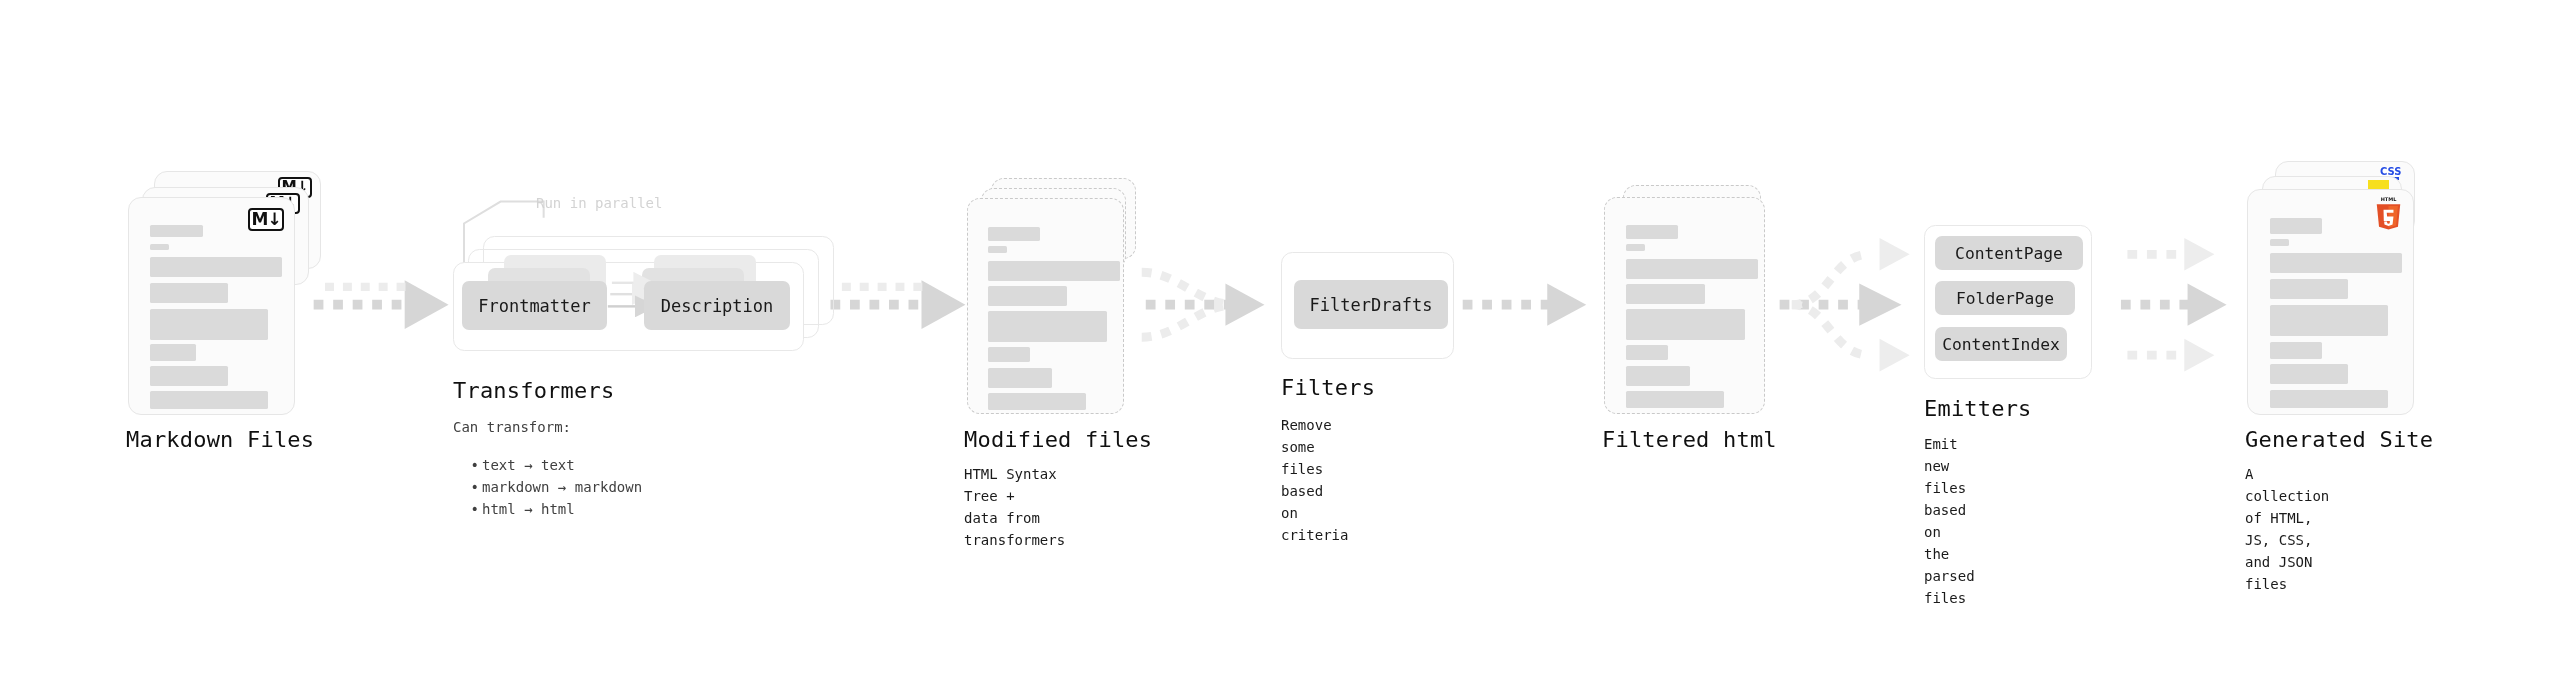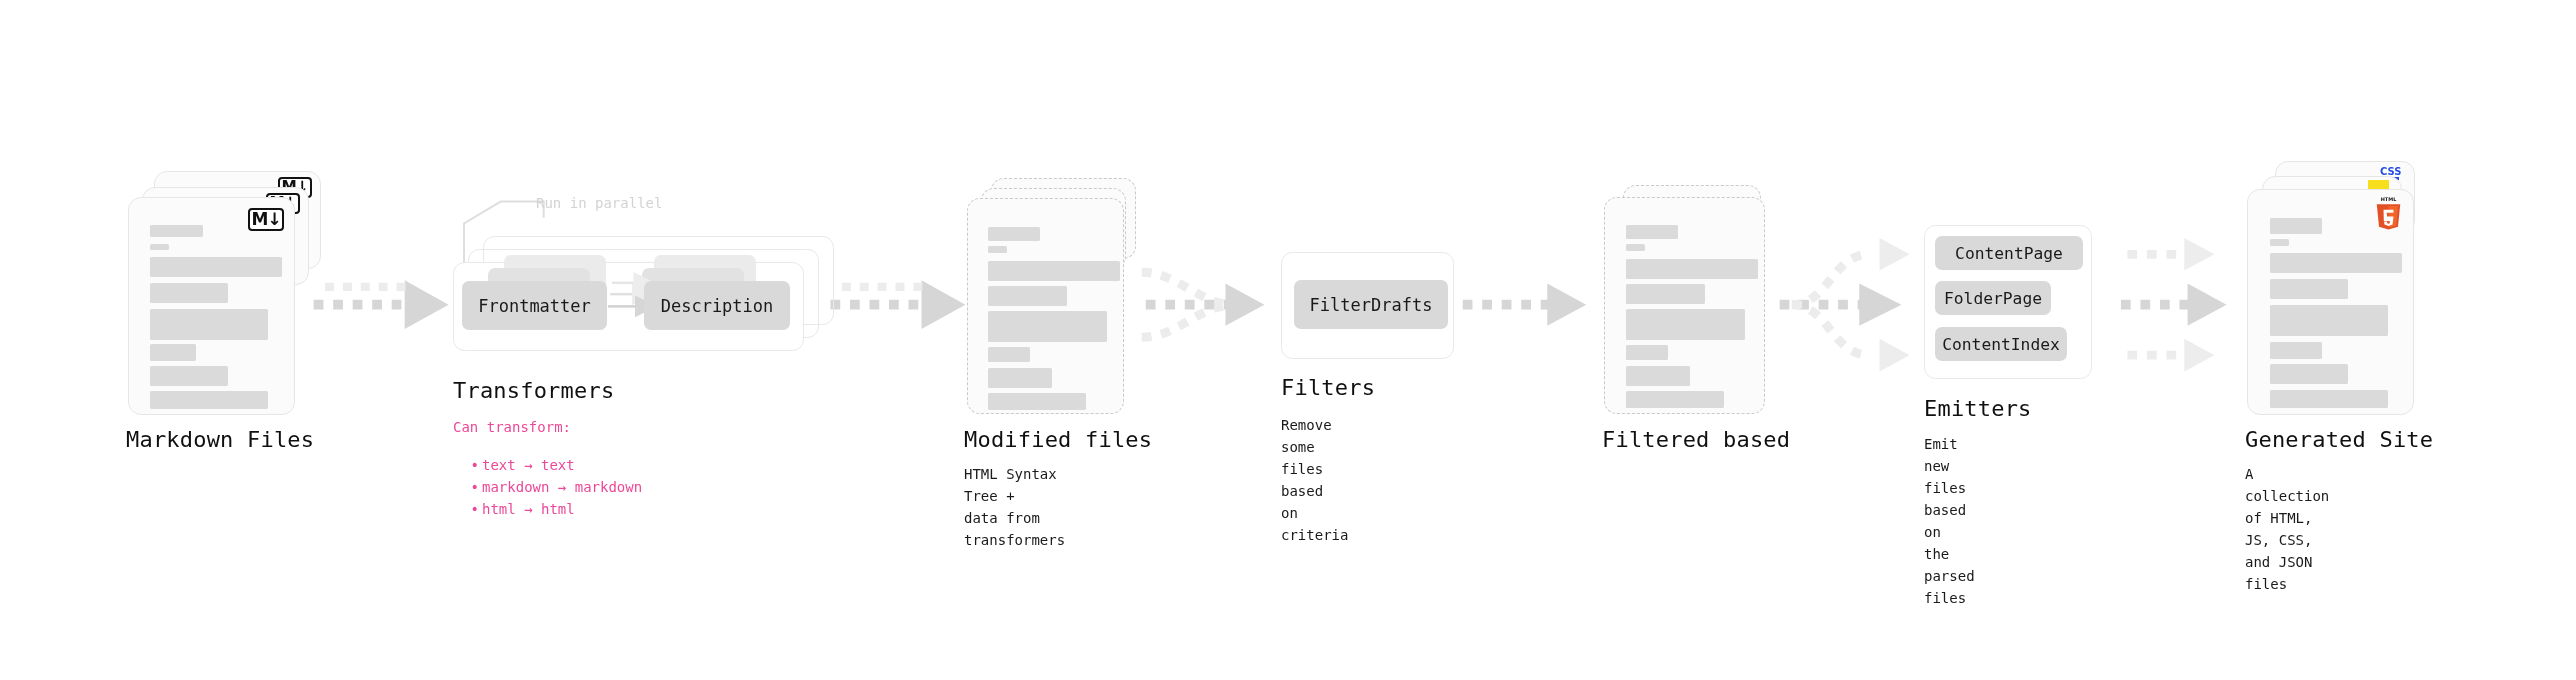--- a/index.html
+++ b/index.html
@@ -113,21 +113,21 @@
   }
   .note {
     position: absolute;
     font-size: 14px;
     color: #d3d3d3;
     white-space: nowrap;
   }
   .bullets {
     position: absolute;
     font-size: 14px;
-    color: #ec4899;
+    color: #404040;
     line-height: 22px;
   }
   .bullets .lead { display: block; }
   .bullets ul {
     margin: 16px;
     padding: 0 0 0 13px;
     list-style: none;
   }
   .bullets li { position: relative; white-space: nowrap; }
   .bullets li::before {
@@ -289,27 +289,27 @@
         <div class="skel" style="left:21px; top:27px; width:52px; height:14px;"></div>
         <div class="skel" style="left:21px; top:46px; width:18.7px; height:6.5px;"></div>
         <div class="skel" style="left:21px; top:61px; width:132px; height:19.5px;"></div>
         <div class="skel" style="left:21px; top:86px; width:79px; height:19.5px;"></div>
         <div class="skel" style="left:21px; top:111px; width:119px; height:31px;"></div>
         <div class="skel" style="left:21px; top:147px; width:42px; height:15.4px;"></div>
         <div class="skel" style="left:21px; top:168px; width:64px; height:19.5px;"></div>
         <div class="skel" style="left:21px; top:193px; width:98px; height:17px;"></div>
       </div>
     </div>
-    <div class="title" style="left:1602px; top:427px;">Filtered based</div>
+    <div class="title" style="left:1602px; top:427px;">Filtered html</div>
   </div>
 
   <div class="stage">
     <div class="gbox solidbg" style="left:1924px; top:225px; width:168px; height:154px;"></div>
     <div class="pill" style="left:1935px; top:236px; width:148px; height:34px; font-size:16.3px;">ContentPage</div>
-    <div class="pill" style="left:1935px; top:281px; width:116px; height:34px; font-size:16.3px;">FolderPage</div>
+    <div class="pill" style="left:1935px; top:281px; width:140px; height:34px; font-size:16.3px;">FolderPage</div>
     <div class="pill" style="left:1935px; top:327px; width:132px; height:34px; font-size:16.3px;">ContentIndex</div>
     <div class="title" style="left:1924px; top:396px;">Emitters</div>
     <div class="desc" style="left:1924px; top:433px;">Emit new files based on
 the parsed files</div>
   </div>
 
   <div class="stage">
     <div class="stack">
       <div class="card" style="left:2275px; top:161px; width:140px; height:73px;">
         <div class="css-badge" style="right:14.6px; top:4.9px; width:19.5px; height:9.8px;">CSS</div>

